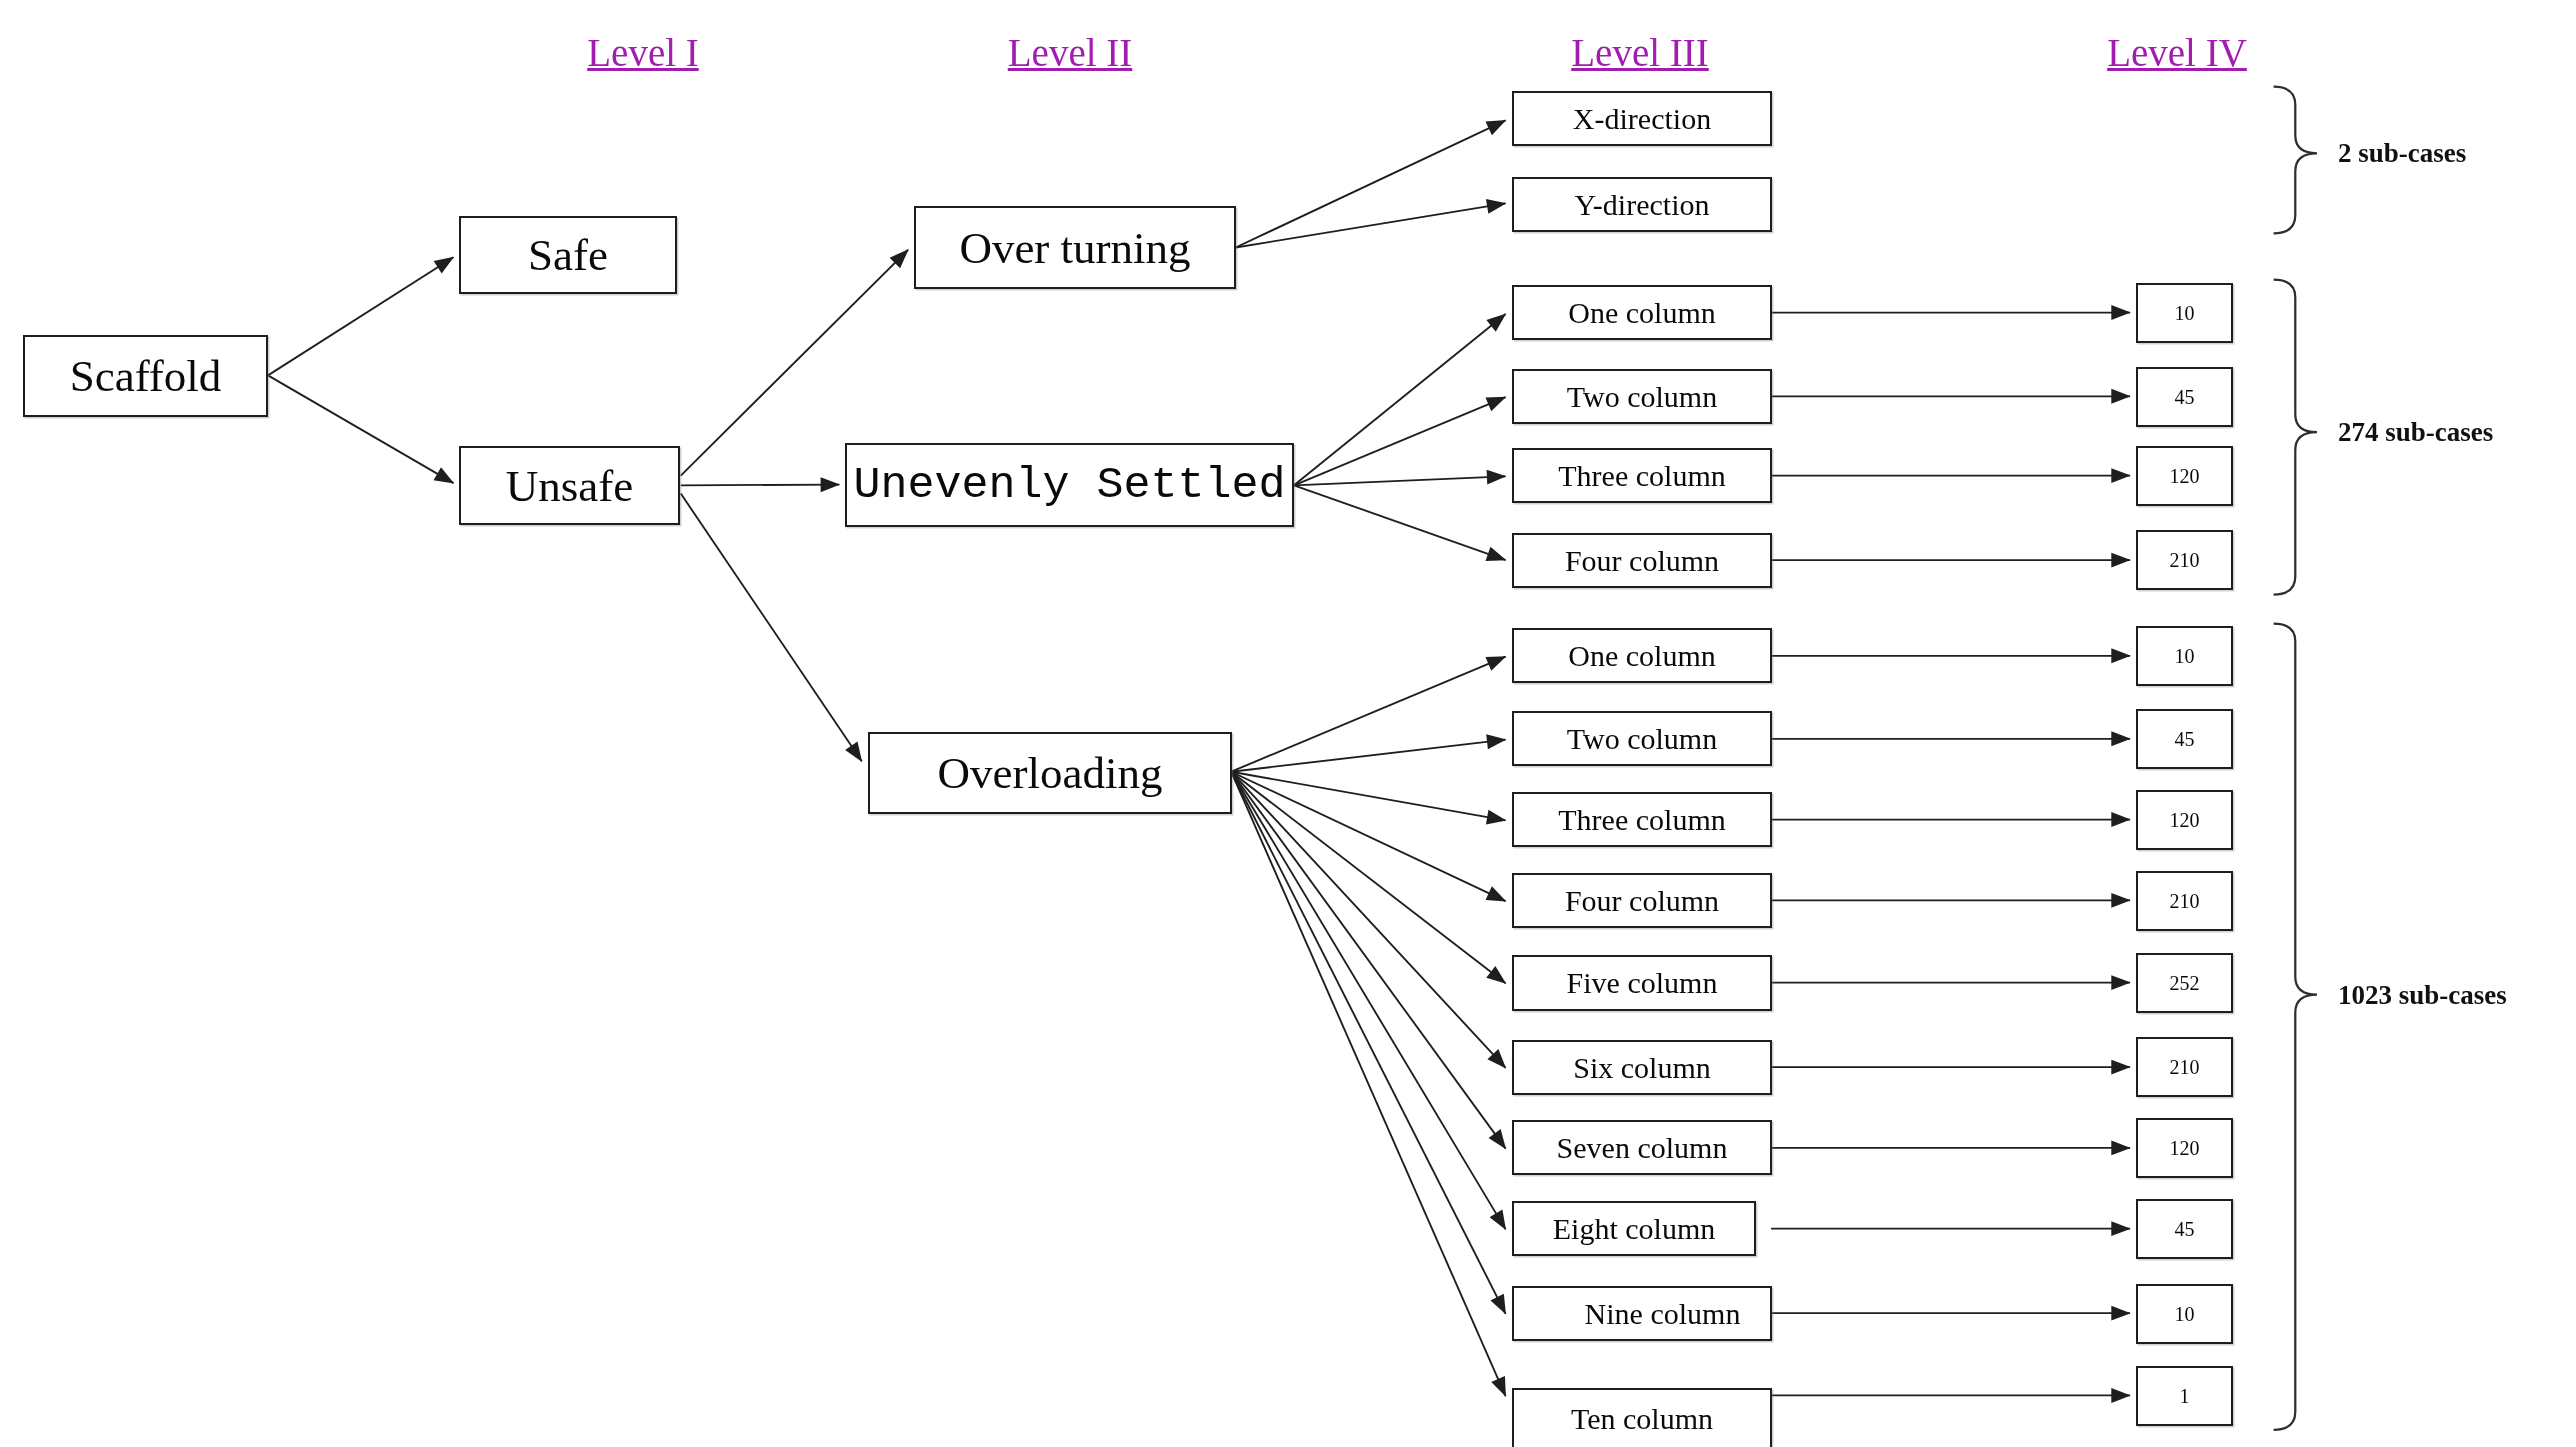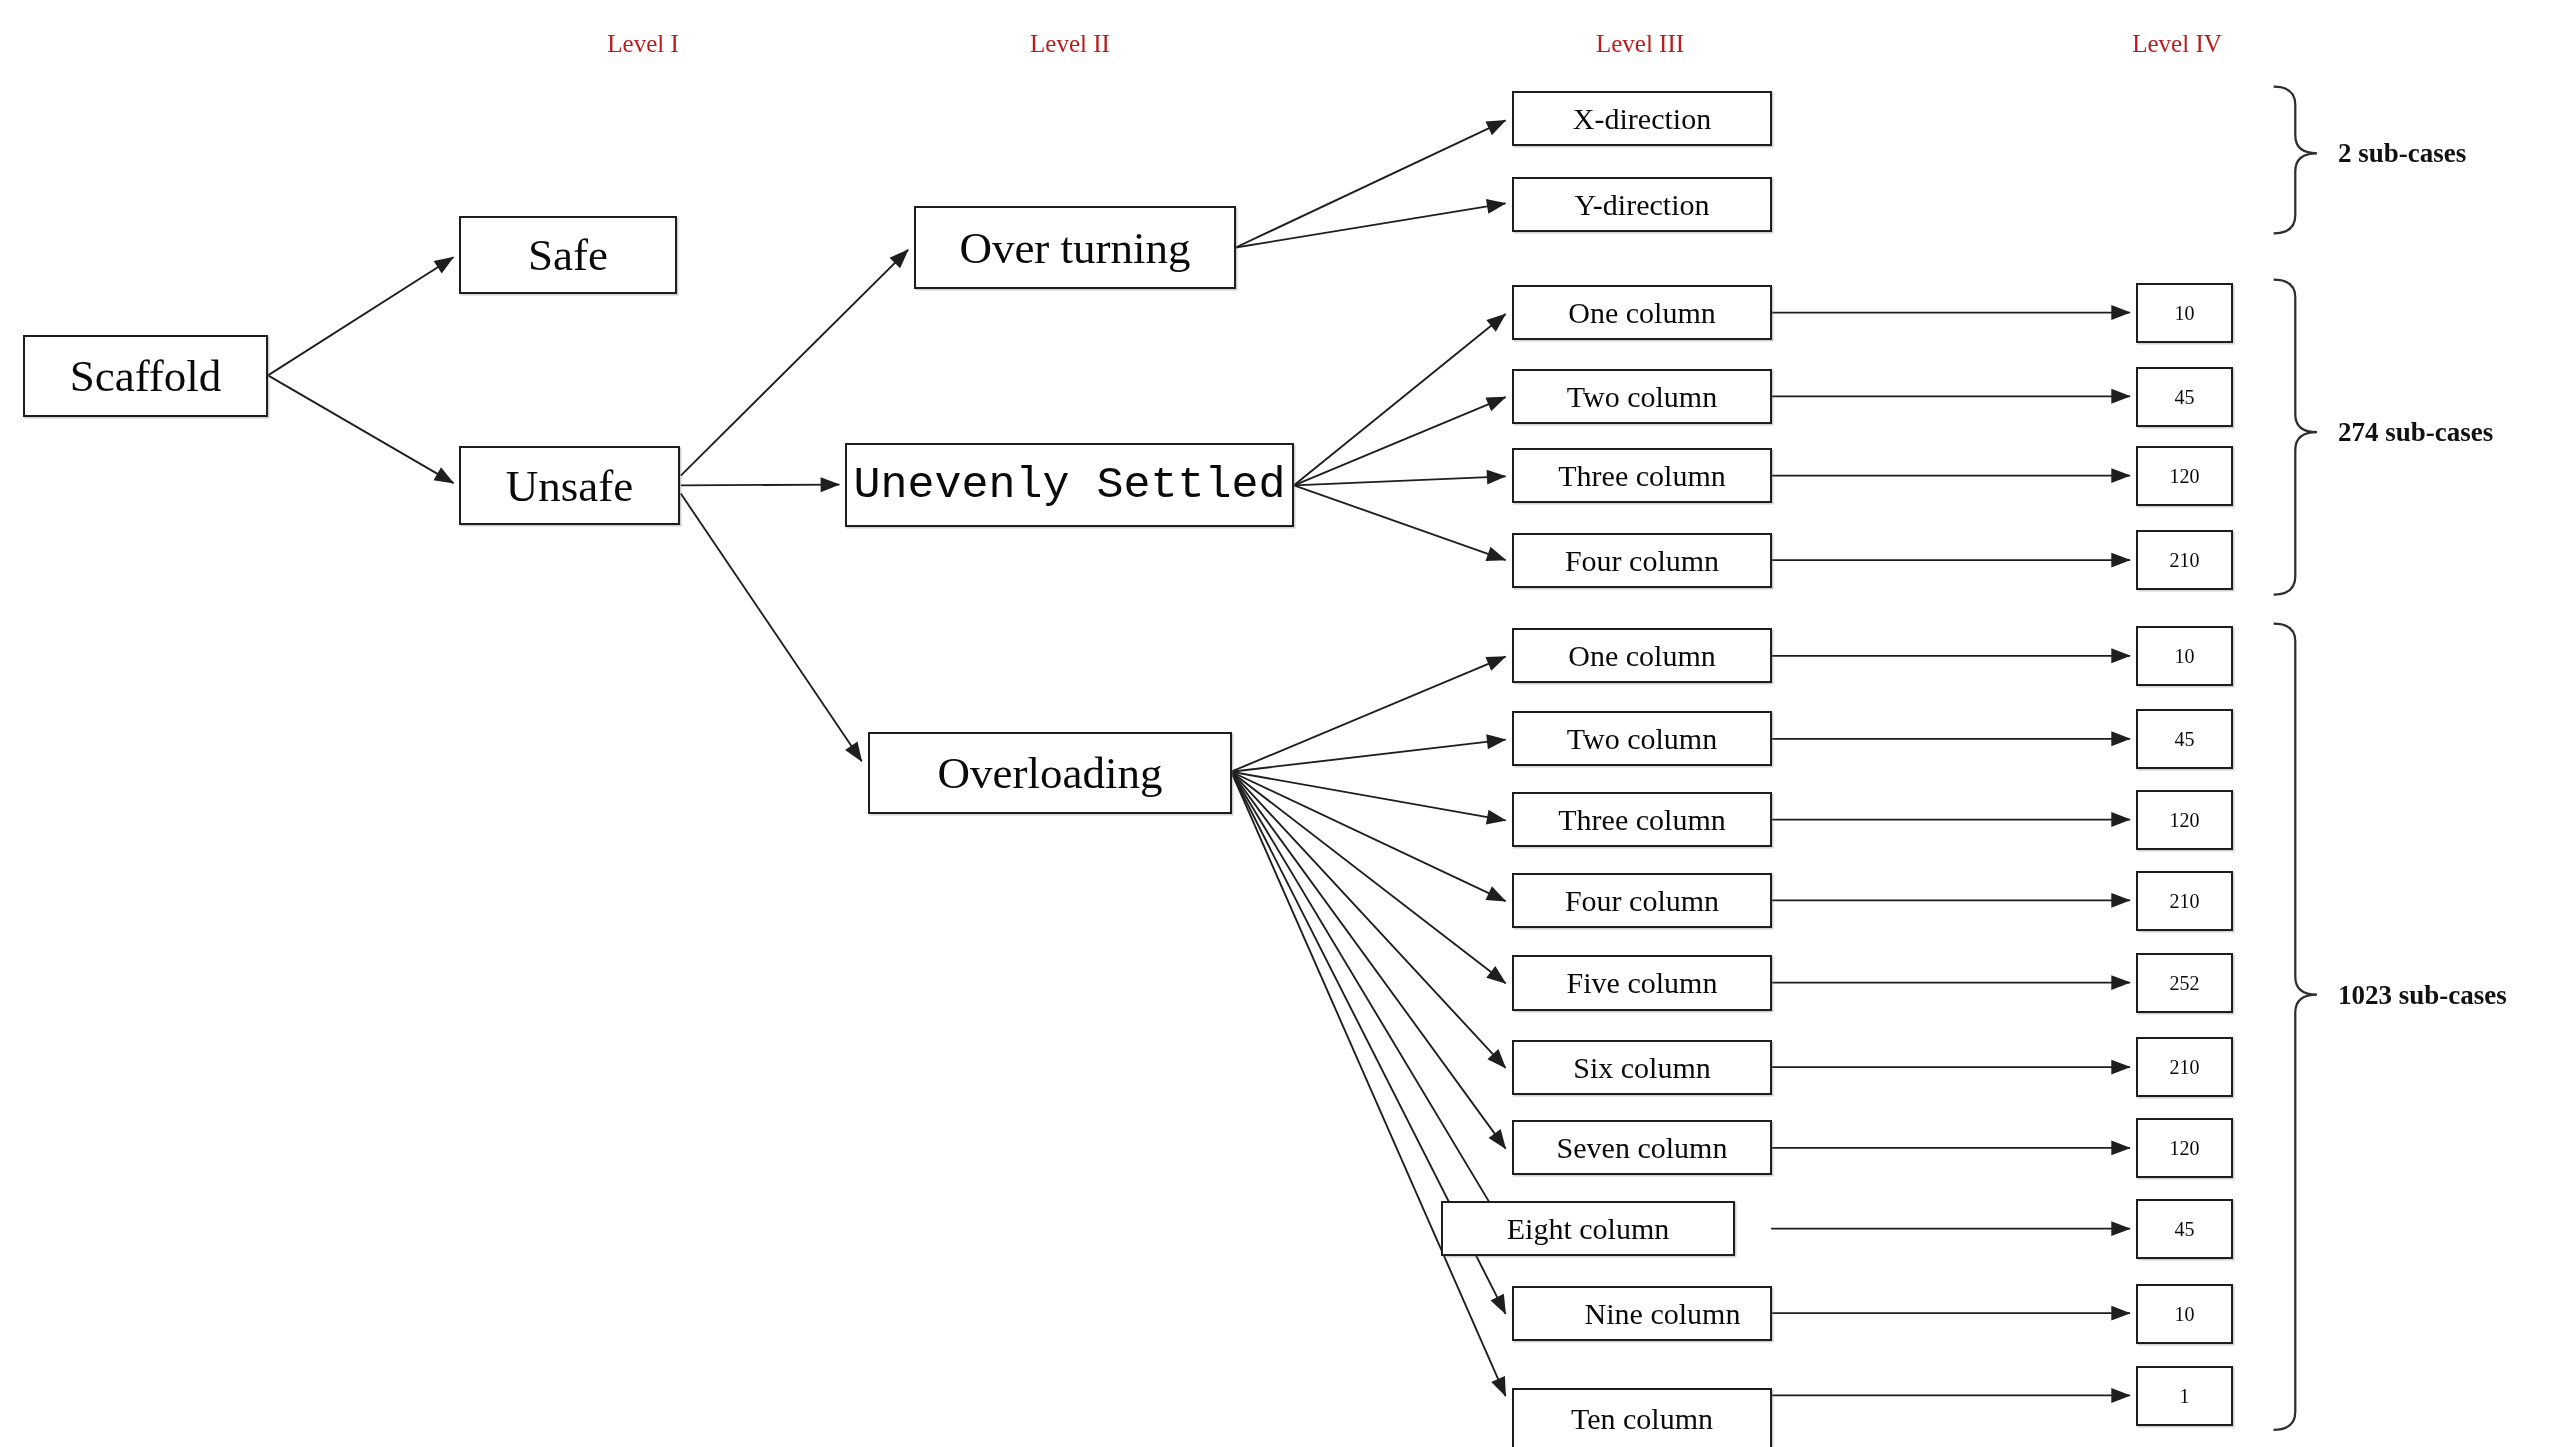--- a/index.html
+++ b/index.html
@@ -18,23 +18,24 @@
   }
   .edges {
     position: absolute;
     left: 0;
     top: 0;
     pointer-events: none;
   }
   .hdr {
     position: absolute;
     transform: translateX(-50%);
-    font-size: 25px;
+    font-size: 39px;
     white-space: nowrap;
-    color: #b91c1c;
+    color: #a21caf;
+    text-decoration: underline;
   }
   .box {
     position: absolute;
     box-sizing: border-box;
     background: #ffffff;
     border: 2.2px solid #1e1e1e;
     display: flex;
     align-items: center;
     justify-content: center;
     white-space: nowrap;
@@ -147,21 +148,21 @@
   <div class="box box-md" style="left:1512px; top:369px;  width:260px; height:55px;">Two column</div>
   <div class="box box-md" style="left:1512px; top:448px;  width:260px; height:55px;">Three column</div>
   <div class="box box-md" style="left:1512px; top:533px;  width:260px; height:55px;">Four column</div>
   <div class="box box-md" style="left:1512px; top:628px;  width:260px; height:55px;">One column</div>
   <div class="box box-md" style="left:1512px; top:711px;  width:260px; height:55px;">Two column</div>
   <div class="box box-md" style="left:1512px; top:792px; width:260px; height:55px;">Three column</div>
   <div class="box box-md" style="left:1512px; top:873px; width:260px; height:55px;">Four column</div>
   <div class="box box-md" style="left:1512px; top:955px; width:260px; height:56px;">Five column</div>
   <div class="box box-md" style="left:1512px; top:1040px; width:260px; height:55px;">Six column</div>
   <div class="box box-md" style="left:1512px; top:1120px; width:260px; height:55px;">Seven column</div>
-  <div class="box box-md" style="left:1441px; top:1201px; width:294px; height:55px;">Eight column</div>
+  <div class="box box-md" style="left:1512px; top:1201px; width:244px; height:55px;">Eight column</div>
   <div class="box box-md" style="left:1512px; top:1286px; width:260px; height:55px;padding-left:41px;">Nine column</div>
   <div class="box box-md" style="left:1512px; top:1368px; width:260px; height:62px;margin-top:20px;">Ten column</div>
 
   <div class="box box-sm" style="left:2136px; top:283px;  width:97px; height:60px;">10</div>
   <div class="box box-sm" style="left:2136px; top:367px;  width:97px; height:60px;">45</div>
   <div class="box box-sm" style="left:2136px; top:446px;  width:97px; height:60px;">120</div>
   <div class="box box-sm" style="left:2136px; top:530px;  width:97px; height:60px;">210</div>
   <div class="box box-sm" style="left:2136px; top:626px;  width:97px; height:60px;">10</div>
   <div class="box box-sm" style="left:2136px; top:709px;  width:97px; height:60px;">45</div>
   <div class="box box-sm" style="left:2136px; top:790px; width:97px; height:60px;">120</div>

